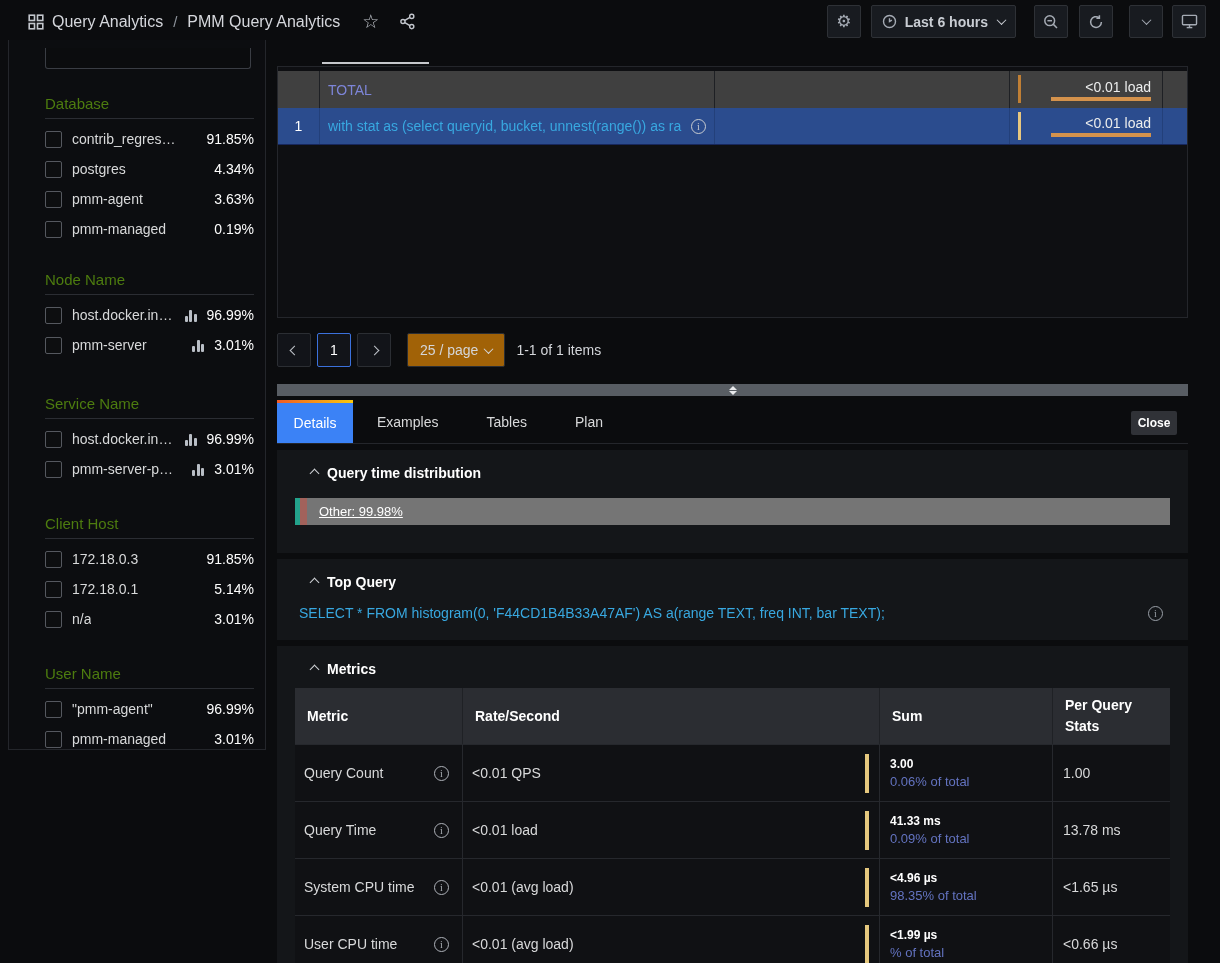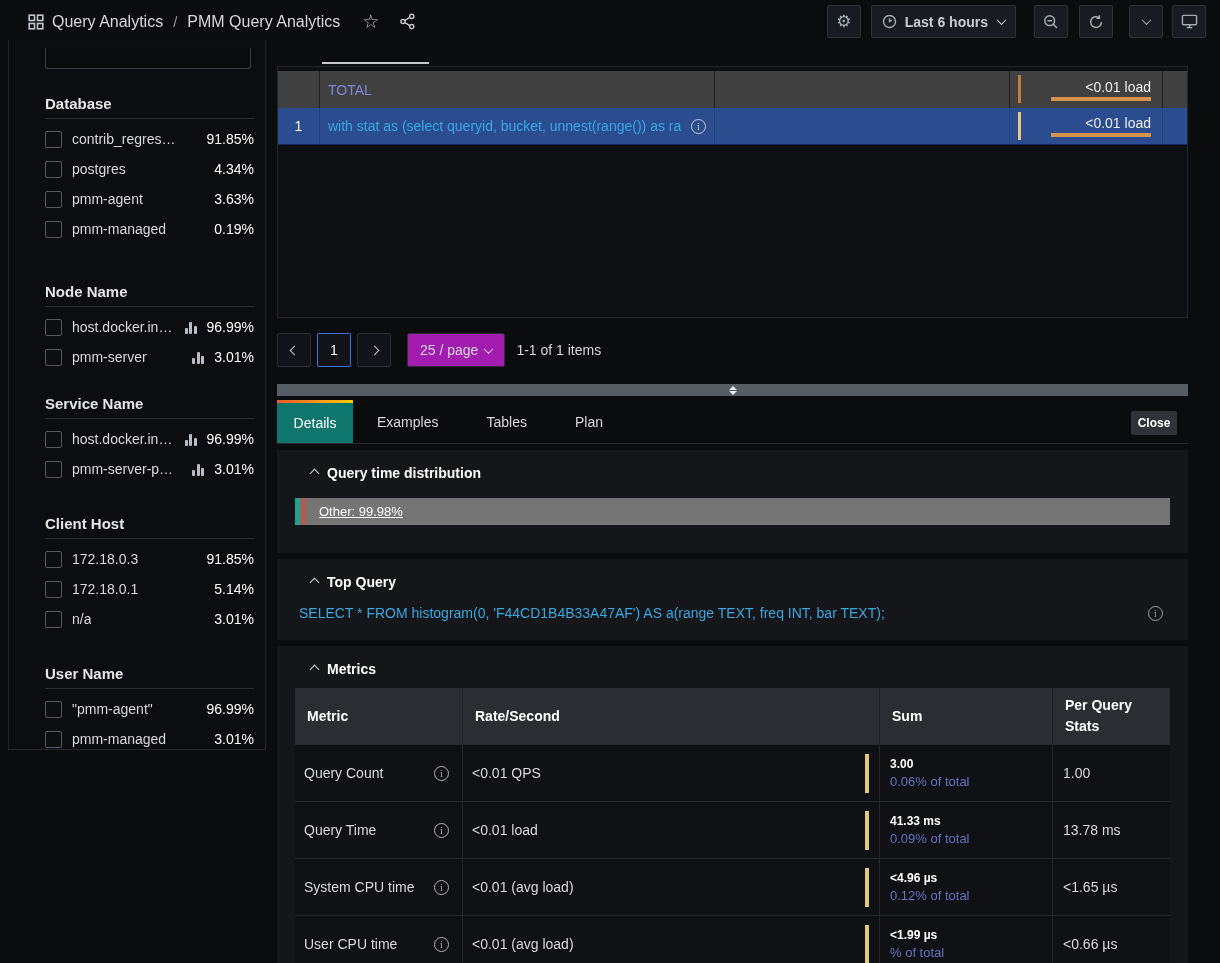--- a/index.html
+++ b/index.html
@@ -38,21 +38,21 @@
   
   .filters {
     position:absolute; left:8px; top:40px; width:258px; height:710px;
     border:1px solid #24262b; border-top:none; background:#0c0d10;
   }
   .f-search {
     position:absolute; left:36px; top:8px; width:206px; height:21px;
     border:1px solid #3a3d44; border-top:none; border-radius:0 0 3px 3px; background:#0b0c0e;
   }
   .f-section { position:absolute; left:36px; right:11px; }
-  .f-title { font-size:15px; font-weight:700; color:#e5e5e5; height:20px; line-height:20px; }
+  .f-title { font-size:15px; font-weight:400; color:#4d7c0f; height:20px; line-height:20px; }
   .f-divider { margin-top:4px; border-top:1px solid #2b2d33; }
   .f-items { margin-top:5px; }
   .f-item { height:30px; display:flex; align-items:center; gap:10px; cursor:pointer; }
   .cb { flex:0 0 auto; width:17px; height:17px; border:1px solid #55585f; border-radius:2px; background:#0d0e10; }
   .f-label { font-size:14px; color:#d8d9da; white-space:nowrap; overflow:hidden; }
   .f-right { margin-left:auto; display:flex; align-items:center; gap:10px; }
   .f-pct { font-size:14px; color:#fefefe; }
   .sparkicon { display:flex; align-items:flex-end; gap:1.5px; height:13px; }
   .sparkicon i { display:block; width:3px; background:#b9bec6; border-radius:1px; }
 
@@ -89,38 +89,38 @@
   .info::before { content:"i"; font-family:"Liberation Serif", serif; }
 
   
   .pag { position:absolute; left:277px; top:332px; height:36px; display:flex; align-items:center; }
   .pg-btn {
     width:34px; height:34px; border:1px solid #2b2e33; background:#121419; border-radius:2px;
     display:flex; align-items:center; justify-content:center; color:#c0c4ca; cursor:pointer;
   }
   .pg-btn.active { border-color:#3b71dc; color:#fff; font-size:14px; }
   .pg-size {
-    height:34px; border:1px solid #2b2e33; background:#a21caf; border-radius:2px;
+    height:34px; border:1px solid #2b2e33; background:#a16207; border-radius:2px;
     display:flex; align-items:center; gap:7px; padding:0 12px; font-size:14px; color:#d4d6da; cursor:pointer;
   }
   .pg-sum { font-size:14px; color:#d4d6da; margin-left:11px; }
 
   
   .splitter { position:absolute; left:277px; top:384px; width:911px; height:12px; background:#585d63;
     display:flex; align-items:center; justify-content:center; cursor:row-resize; }
   .spl-arrows { display:flex; flex-direction:column; gap:1px; }
   .tri-up { width:0; height:0; border-left:4px solid transparent; border-right:4px solid transparent; border-bottom:4px solid #e8e9eb; }
   .tri-dn { width:0; height:0; border-left:4px solid transparent; border-right:4px solid transparent; border-top:4px solid #e8e9eb; }
 
   
   .tabline { position:absolute; left:277px; top:443px; width:911px; border-top:1px solid #24262b; }
   .tabs { position:absolute; left:277px; top:400px; height:43px; display:flex; }
   .tab { padding:0 24px; display:flex; align-items:center; font-size:14px; color:#d8d9da; cursor:pointer; }
   .tab.active {
-    background:#0f766e; color:#fff; border-top:3px solid;
+    background:#3b82f6; color:#fff; border-top:3px solid;
     border-image:linear-gradient(90deg,#f05a28,#fbca0a) 1; width:76px; justify-content:center; padding:0;
   }
   .close-btn {
     position:absolute; left:1131px; top:411px; width:46px; height:24px;
     background:#303237; border:none; border-radius:2px; color:#fff; font-size:12px; font-weight:700;
     font-family:"Liberation Sans", sans-serif; cursor:pointer;
   }
 
   
   .d-section { position:absolute; left:277px; width:911px; background:#141619; overflow:hidden; }
@@ -258,21 +258,21 @@
       <div class="f-item">
         <span class="cb"></span>
         <span class="f-label">pmm-managed</span>
         <span class="f-right">
             <span class="f-pct">0.19%</span>
           </span>
       </div>
     </div>
   </div>
 
-  <div class="f-section" style="top:242px">
+  <div class="f-section" style="top:230px">
     <div class="f-title">Node Name</div>
     <div class="f-divider"></div>
     <div class="f-items">
       <div class="f-item">
         <span class="cb"></span>
         <span class="f-label">host.docker.in…</span>
         <span class="f-right">
           <span class="sparkicon">
               <i style="height:6px"></i>
               <i style="height:12px"></i>
@@ -530,21 +530,21 @@
       <div class="mc c-metric">
         <span class="m-label">System CPU time</span>
         <span class="info" style="color:#aeb2b9"></span>
       </div>
       <div class="mc c-rate">
         <span class="m-rate">&lt;0.01 (avg load)</span>
         <span class="spike"></span>
       </div>
       <div class="mc c-sum">
         <span class="m-sum">&lt;4.96 µs</span>
-        <span class="m-link">0.12% of total</span>
+        <span class="m-link">98.35% of total</span>
       </div>
       <div class="mc c-per">
         <span class="m-per">&lt;1.65 µs</span>
       </div>
     </div>
 
     <div class="mr">
       <div class="mc c-metric">
         <span class="m-label">User CPU time</span>
         <span class="info" style="color:#aeb2b9"></span>

